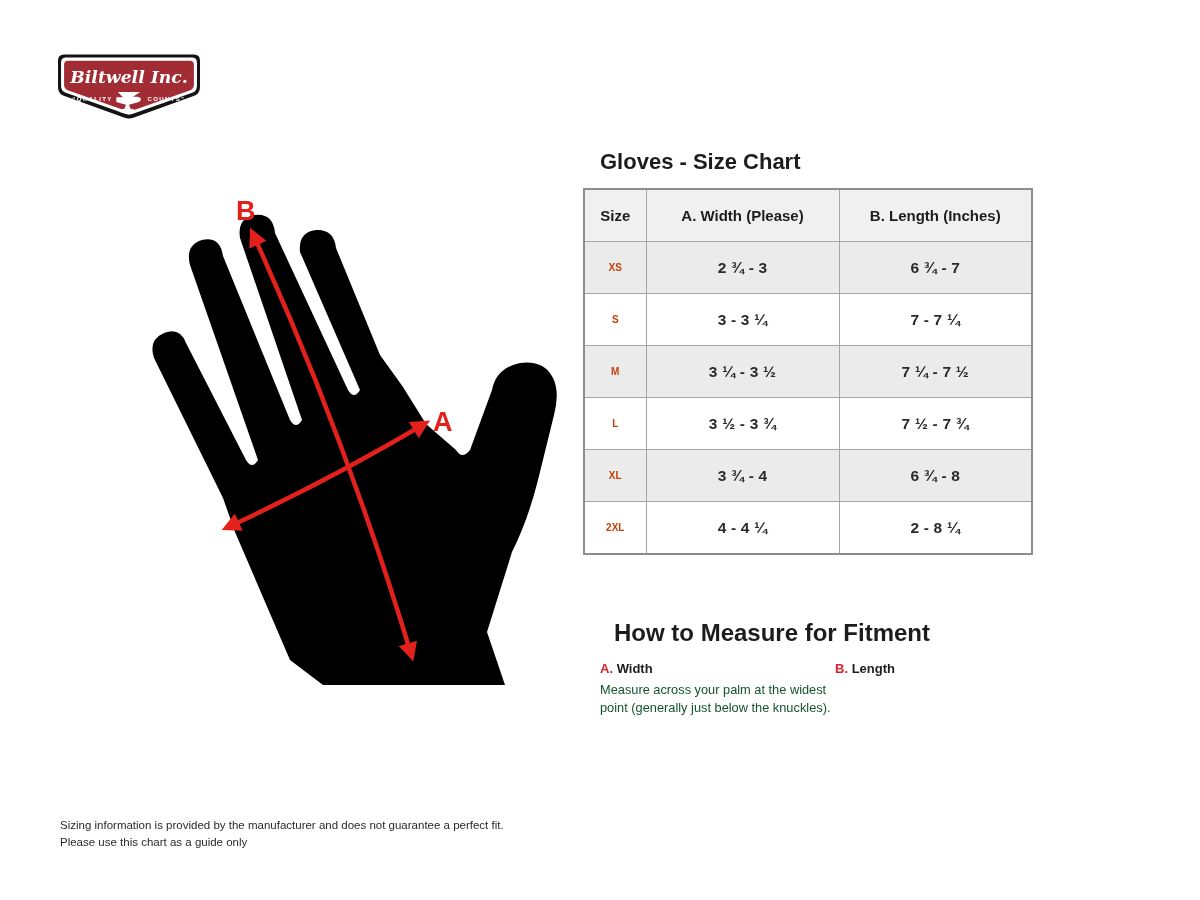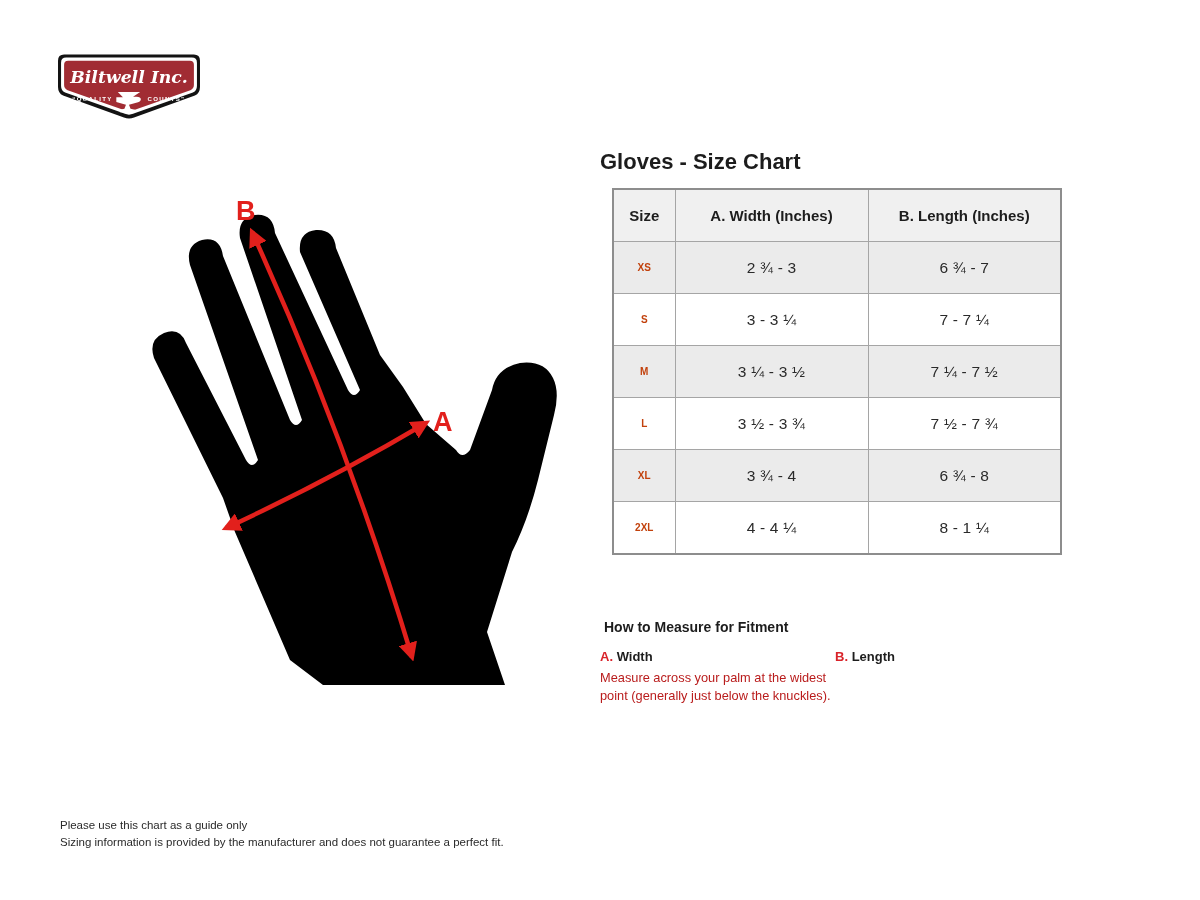--- a/index.html
+++ b/index.html
@@ -9,43 +9,43 @@
   }
   
   .logo{position:absolute;left:57px;top:53px;width:144px;height:68px;}
   
   .hand{position:absolute;left:140px;top:180px;width:440px;height:540px;}
   .hand .arrow{fill:none;stroke:#e2201c;stroke-width:4.5;}
   .hand .measure-label{font-family:"Liberation Sans",sans-serif;font-weight:bold;font-size:27px;fill:#e2201c;}
   
   .chart-title{position:absolute;left:600px;top:149px;font-size:22px;font-weight:bold;color:#1c1c1c;}
   table.size-table{
-    position:absolute;left:612px;top:188px;border-collapse:collapse;
+    position:absolute;left:583px;top:188px;border-collapse:collapse;
     border:2px solid #8d8d8d;table-layout:fixed;
   }
   .size-table th,.size-table td{
     border:1px solid #a5a5a5;text-align:center;vertical-align:middle;
     height:51px;padding:0;
   }
   .size-table col.c-size{width:62px;}
   .size-table col.c-val{width:193px;}
   .size-table thead th{background:#f0f0f0;font-size:15px;font-weight:bold;color:#1d1d1d;}
   .size-table tbody tr:nth-child(odd){background:#ebebeb;}
   .size-table tbody tr:nth-child(even){background:#ffffff;}
   .size-table td.size-cell{font-weight:bold;font-size:10px;color:#c2410c;}
-  .size-table td.val-cell{font-size:15.5px;color:#2a2a2a;letter-spacing:.2px;}
+  .size-table td.val-cell{font-size:15.5px;color:#2a2a2a;letter-spacing:.2px;font-weight:bold;}
   
   .measure{position:absolute;left:600px;top:619px;width:480px;}
-  .measure-title{font-size:14px;font-weight:bold;color:#1c1c1c;margin:0 0 14px 4px;}
+  .measure-title{font-size:24px;font-weight:bold;color:#1c1c1c;margin:0 0 14px 14px;}
   .measure-cols{display:flex;}
   .measure-col{width:235px;}
   .measure-col + .measure-col{margin-left:0px;width:245px;}
   .measure-head{font-size:13px;font-weight:bold;color:#1d1d1d;margin:0 0 5px 0;}
   .measure-key{color:#d9232a;}
-  .measure-text{font-size:12.8px;line-height:1.38;color:#b91c1c;margin:0;}
+  .measure-text{font-size:12.8px;line-height:1.38;color:#14532d;margin:0;}
   
   .footer{position:absolute;left:60px;top:817px;font-size:11.5px;line-height:1.5;color:#2a2a2a;}
 </style>
 </head>
 <body>
 
 <svg class="logo" viewBox="0 0 142 66">
   <path d="M7 1 H135 Q141 1 141 7 V33 Q141 39 136 41.5 L76 63 Q71 65 66 63 L6 41.5 Q1 39 1 33 V7 Q1 1 7 1 Z" fill="#131313"></path>
   <path d="M9 4 H133 Q138 4 138 9 V32 Q138 36.5 134 38.5 L75 59.5 Q71 61 67 59.5 L8 38.5 Q4 36.5 4 32 V9 Q4 4 9 4 Z" fill="#ffffff"></path>
   <path d="M11 7 H131 Q135 7 135 11 V31 Q135 34.5 131.5 36.2 L74 56.5 Q71 57.6 68 56.5 L10.5 36.2 Q7 34.5 7 31 V11 Q7 7 11 7 Z" fill="#a12c33"></path>
@@ -83,21 +83,21 @@
 
 <table class="size-table">
   <colgroup>
       <col class="c-size">
       <col class="c-val">
       <col class="c-val">
     </colgroup>
   <thead>
     <tr>
       <th>Size</th>
-      <th>A. Width (Inches)</th>
+      <th>A. Width (Please)</th>
       <th>B. Length (Inches)</th>
     </tr>
   </thead>
   <tbody>
     <tr>
       <td class="size-cell">XS</td>
       <td class="val-cell">2 ¾ - 3</td>
       <td class="val-cell">6 ¾ - 7</td>
     </tr>
     <tr>
@@ -116,21 +116,21 @@
       <td class="val-cell">7 ½ - 7 ¾</td>
     </tr>
     <tr>
       <td class="size-cell">XL</td>
       <td class="val-cell">3 ¾ - 4</td>
       <td class="val-cell">6 ¾ - 8</td>
     </tr>
     <tr>
       <td class="size-cell">2XL</td>
       <td class="val-cell">4 - 4 ¼</td>
-      <td class="val-cell">8 - 1 ¼</td>
+      <td class="val-cell">2 - 8 ¼</td>
     </tr>
   </tbody>
 </table>
 
 <div class="measure">
   <h2 class="measure-title">How to Measure for Fitment</h2>
   <div class="measure-cols">
     <div class="measure-col">
       <p class="measure-head">
         <span class="measure-key">A.</span>
@@ -141,15 +141,15 @@
     <div class="measure-col">
       <p class="measure-head">
         <span class="measure-key">B.</span>
         <span>Length</span>
       </p>
     </div>
   </div>
 </div>
 
 <div class="footer">
+  <div>Sizing information is provided by the manufacturer and does not guarantee a perfect fit.</div>
   <div>Please use this chart as a guide only</div>
-  <div>Sizing information is provided by the manufacturer and does not guarantee a perfect fit.</div>
 </div>
 
 </body></html>

